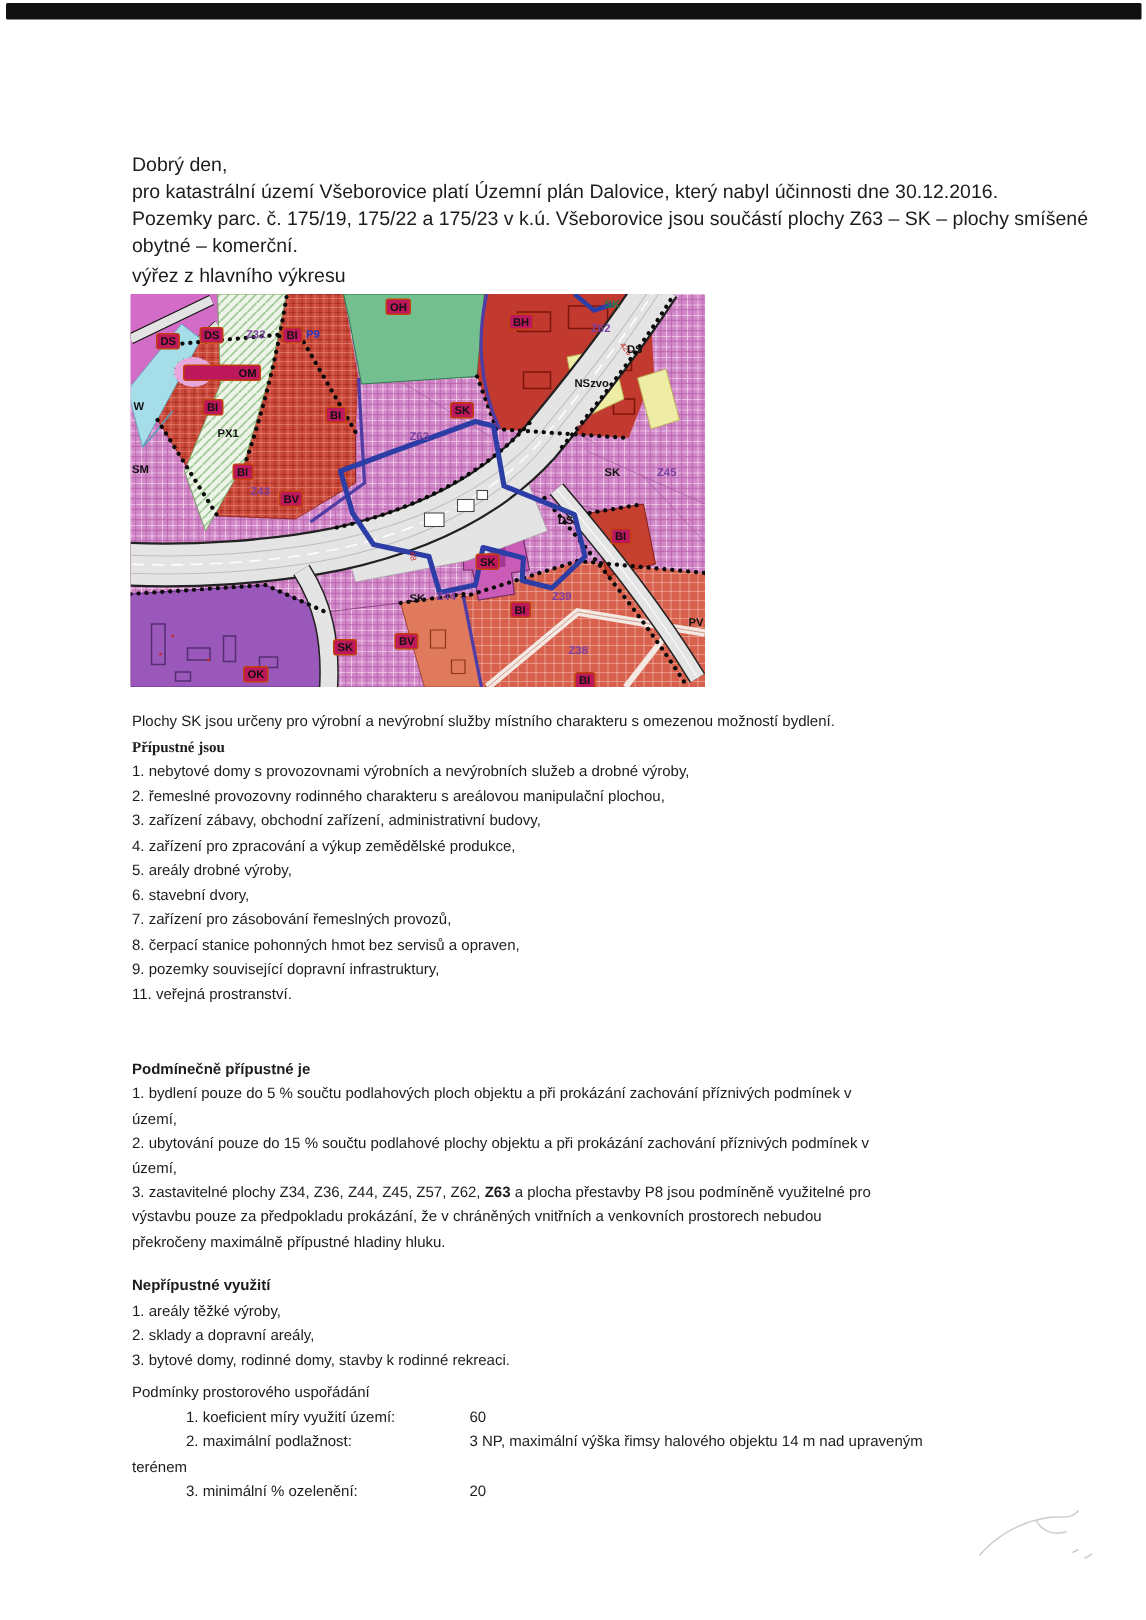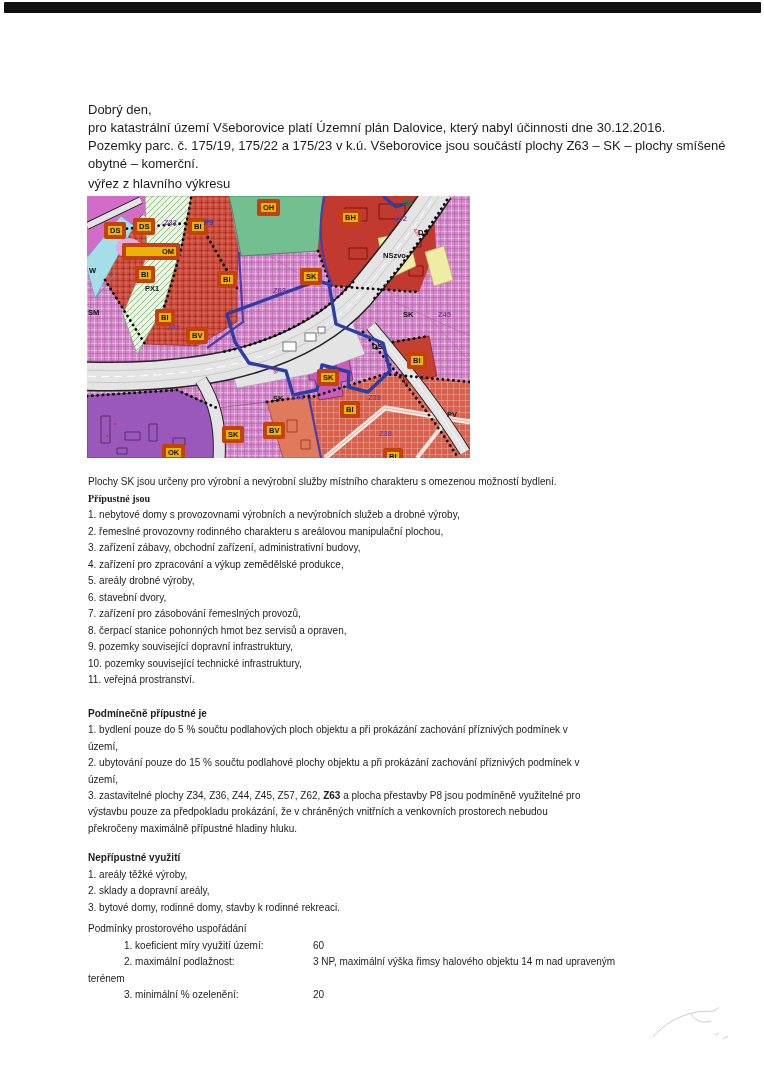--- a/index.html
+++ b/index.html
@@ -9,21 +9,21 @@
     overflow:hidden;
   }
   .scan-bar{position:absolute;left:4px;right:3px;top:2px;height:11px;background:#101010;border-radius:1px;}
   .letter{position:absolute;left:88px;top:101px;width:630px;font-size:13px;line-height:18px;}
   .letter div{white-space:nowrap;}
   .map-caption{position:absolute;left:88px;top:176px;font-size:13px;}
   .map{position:absolute;left:87px;top:196px;width:383px;height:262px;overflow:hidden;background:#d88ccf;}
   .map svg{display:block;}
   .map-labels{position:absolute;left:0;top:0;width:100%;height:100%;}
   .ml{position:absolute;font-size:7.5px;font-weight:bold;line-height:9px;white-space:nowrap;}
-  .ml-box{background:#eab308;border:4px solid #c2410c;border-radius:2px;padding:0 2px;color:#111;}
+  .ml-box{background:#be185d;border:1px solid #c2410c;border-radius:2px;padding:0 2px;color:#111;}
   .ml-plain{color:#111;}
   .ml-purple{color:#7b3fa0;text-align:center;}
   .ml-blue{color:#2238c8;}
   .ml-green{color:#1f7a4d;}
   .sec{position:absolute;left:88px;width:622px;font-size:10px;}
   .sec p{margin:0;line-height:16.5px;}
   .sec .h{font-weight:bold;}
   #sec-a{top:474px;}
   #sec-a .h{margin-top:0;font-family:Liberation Serif, serif;}
   #sec-b{top:706px;}
@@ -212,42 +212,41 @@
       <span class="ml ml-box" style="left: 99px; top: 131px;">BV</span>
       <span class="ml ml-plain" style="left: 316px; top: 114px;">SK</span>
       <span class="ml ml-purple" style="left: 351px; top: 114px;">Z45</span>
       <span class="ml ml-plain" style="left: 285px; top: 146px;">DS</span>
       <span class="ml ml-box" style="left: 320px; top: 156px;">BI</span>
       <span class="ml ml-box" style="left: 230px; top: 173px;">SK</span>
       <span class="ml ml-plain" style="left: 186px; top: 198px;">SK</span>
       <span class="ml ml-purple" style="left: 204px; top: 197px;">Z44</span>
       <span class="ml ml-box" style="left: 253px; top: 205px;">BI</span>
       <span class="ml ml-purple" style="left: 281px; top: 197px;">Z39</span>
-      <span class="ml ml-plain" style="left: 360px; top: 214px; text-align: center;">PV</span>
+      <span class="ml ml-plain" style="left: 372px; top: 214px; text-align: center;">PV</span>
       <span class="ml ml-purple" style="left: 292px; top: 233px;">Z38</span>
       <span class="ml ml-box" style="left: 135px; top: 230px;">SK</span>
       <span class="ml ml-box" style="left: 176px; top: 226px;">BV</span>
       <span class="ml ml-box" style="left: 55px; top: 248px; margin-left: 20px;">OK</span>
       <span class="ml ml-box" style="left: 296px; top: 252px;">BI</span>
     </div>
 </div>
 
 <div class="sec" id="sec-a">
   <p>Plochy SK jsou určeny pro výrobní a nevýrobní služby místního charakteru s omezenou možností bydlení.</p>
   <p class="h">Přípustné jsou</p>
   <p>1. nebytové domy s provozovnami výrobních a nevýrobních služeb a drobné výroby,</p>
   <p>2. řemeslné provozovny rodinného charakteru s areálovou manipulační plochou,</p>
   <p>3. zařízení zábavy, obchodní zařízení, administrativní budovy,</p>
   <p>4. zařízení pro zpracování a výkup zemědělské produkce,</p>
   <p>5. areály drobné výroby,</p>
   <p>6. stavební dvory,</p>
   <p>7. zařízení pro zásobování řemeslných provozů,</p>
   <p>8. čerpací stanice pohonných hmot bez servisů a opraven,</p>
   <p>9. pozemky související dopravní infrastruktury,</p>
-  <p>10. pozemky související technické infrastruktury,</p>
   <p>11. veřejná prostranství.</p>
 </div>
 
 <div class="sec" id="sec-b">
   <div class="h">Podmínečně přípustné je</div>
   <div>1. bydlení pouze do 5 % součtu podlahových ploch objektu a při prokázání zachování příznivých podmínek v</div>
   <div>území,</div>
   <div>2. ubytování pouze do 15 % součtu podlahové plochy objektu a při prokázání zachování příznivých podmínek v</div>
   <div>území,</div>
   <div><span>3. zastavitelné plochy Z34, Z36, Z44, Z45, Z57, Z62, </span><span class="h">Z63</span><span> a plocha přestavby P8 jsou podmíněně využitelné pro</span></div>

